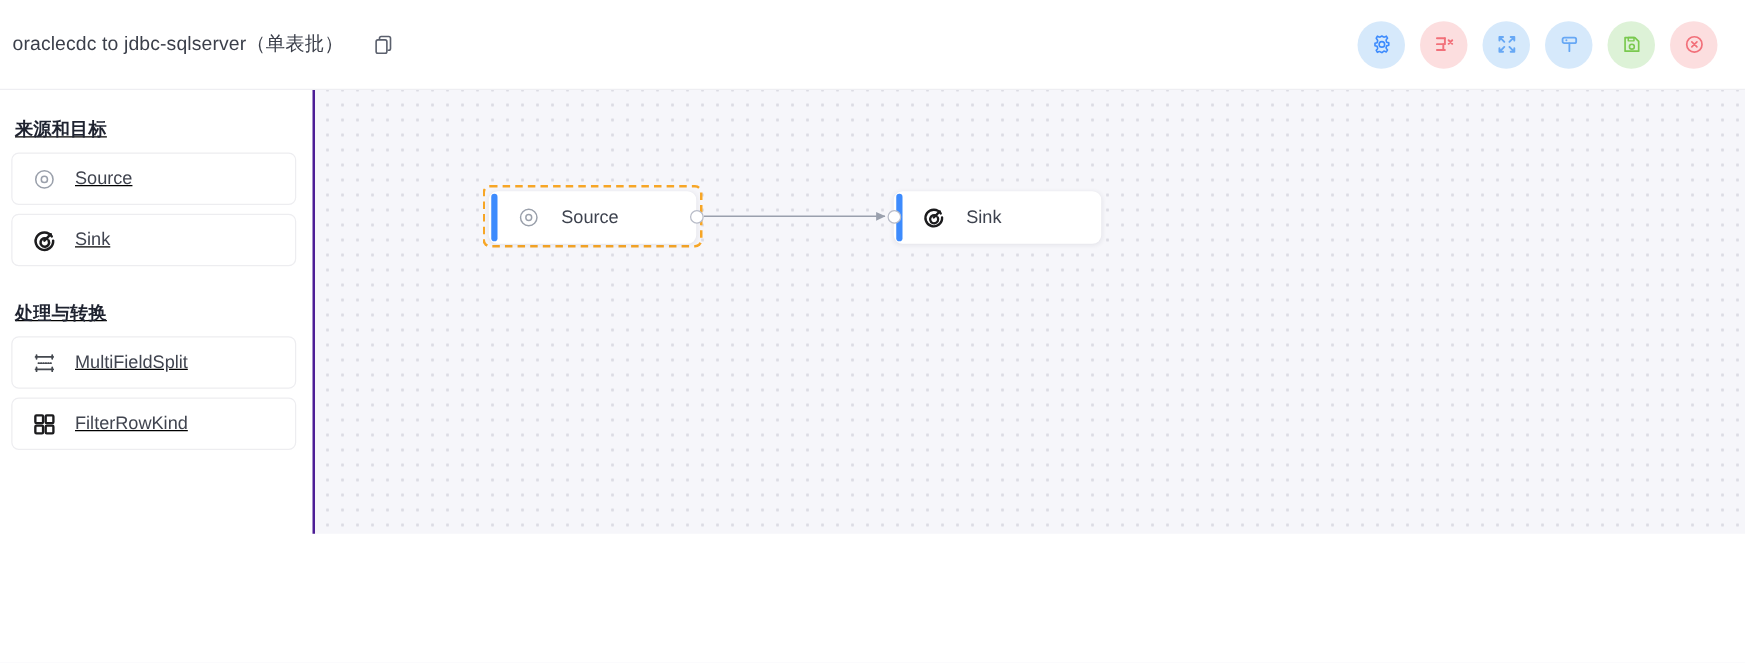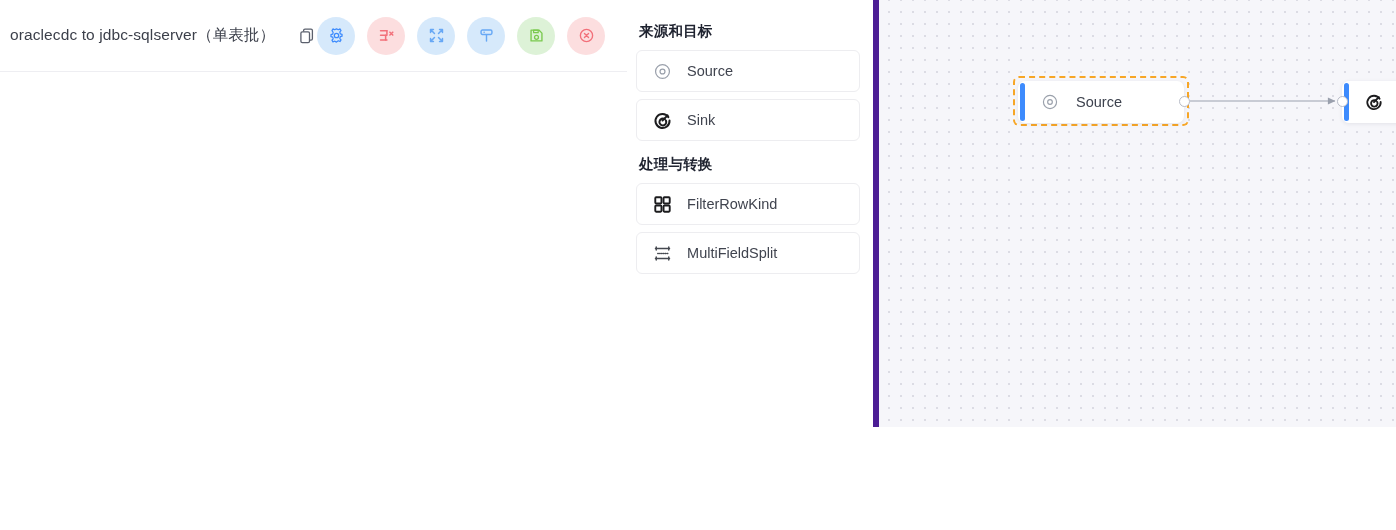--- a/index.html
+++ b/index.html
@@ -11,21 +11,21 @@
     height: 530px;
     overflow: hidden;
     background: #ffffff;
     font-family: "Liberation Sans", sans-serif;
     -webkit-font-smoothing: antialiased;
   }
   .app {
     width: 1396px;
     height: 427px;
     display: flex;
-    flex-direction: row;
+    flex-direction: column;
     position: relative;
   }
 
   
   .header {
     height: 72px;
     min-height: 72px;
     background: #ffffff;
     border-bottom: 1px solid #eeeef2;
     display: flex;
@@ -81,34 +81,35 @@
     display: flex;
     min-height: 0;
     position: relative;
   }
 
   
   .sidebar {
     width: 252px;
     min-width: 252px;
     background: #ffffff;
-    border-right: 6px solid #4c1d95;
+    border-right: 2px solid #4c1d95;
     box-sizing: border-box;
     padding: 14px 13px 0 9px;
     overflow: hidden;
     position: relative;
+    text-decoration: underline;
   }
   .group-title {
     font-size: 14.5px;
     font-weight: bold;
     color: #1f2330;
     margin: 8px 0 9px 3px;
     letter-spacing: 0.2px;
   }
-  .group-title.second { margin-top: 14px; }
+  .group-title.second { margin-top: 28px; }
   .palette-item {
     height: 42px;
     border: 1px solid #ededf0;
     border-radius: 6px;
     background: #ffffff;
     display: flex;
     align-items: center;
     padding: 0 14px;
     margin-bottom: 7px;
     box-sizing: border-box;
@@ -292,38 +293,38 @@
         <span class="pi-label">Sink</span>
       </div>
 
       <div class="group-title second">处理与转换</div>
 
 
 
       <div class="palette-item">
         <span class="pi-icon">
           <svg width="19" height="19" viewBox="0 0 20 20" fill="none">
+            <path d="M3.4 3.2v3.2M16.6 3.2v3.2M3.4 13.6v3.2M16.6 13.6v3.2" stroke="#44484f" stroke-width="1.5" stroke-linecap="round"></path>
+            <path d="M2.6 4.8h14.8M2.6 15.2h14.8" stroke="#44484f" stroke-width="1.5" stroke-linecap="round"></path>
+            <path d="M5 10h0.6M7 10h0.6M9 10h0.6M11 10h0.6M13 10h0.6M15 10h0.6" stroke="#44484f" stroke-width="1.5" stroke-linecap="round"></path>
+          </svg>
+        </span>
+        <span class="pi-label">MultiFieldSplit</span>
+      </div>
+
+      <div class="palette-item">
+        <span class="pi-icon">
+          <svg width="19" height="19" viewBox="0 0 20 20" fill="none">
             <rect x="2.4" y="2.4" width="6.5" height="6.5" rx="0.9" stroke="#1c1c1e" stroke-width="2"></rect>
             <rect x="11.1" y="2.4" width="6.5" height="6.5" rx="0.9" stroke="#1c1c1e" stroke-width="2"></rect>
             <rect x="2.4" y="11.1" width="6.5" height="6.5" rx="0.9" stroke="#1c1c1e" stroke-width="2"></rect>
             <rect x="11.1" y="11.1" width="6.5" height="6.5" rx="0.9" stroke="#1c1c1e" stroke-width="2"></rect>
           </svg>
         </span>
         <span class="pi-label">FilterRowKind</span>
-      </div>
-
-      <div class="palette-item">
-        <span class="pi-icon">
-          <svg width="19" height="19" viewBox="0 0 20 20" fill="none">
-            <path d="M3.4 3.2v3.2M16.6 3.2v3.2M3.4 13.6v3.2M16.6 13.6v3.2" stroke="#44484f" stroke-width="1.5" stroke-linecap="round"></path>
-            <path d="M2.6 4.8h14.8M2.6 15.2h14.8" stroke="#44484f" stroke-width="1.5" stroke-linecap="round"></path>
-            <path d="M5 10h0.6M7 10h0.6M9 10h0.6M11 10h0.6M13 10h0.6M15 10h0.6" stroke="#44484f" stroke-width="1.5" stroke-linecap="round"></path>
-          </svg>
-        </span>
-        <span class="pi-label">MultiFieldSplit</span>
       </div>
 
 
     </div>
 
     <div class="canvas">
 
       <svg class="edge-layer" width="1144" height="458" viewBox="0 0 1144 458">
         <defs>
           <marker id="arrowhead" markerWidth="9" markerHeight="9" refX="7.6" refY="4.5" orient="auto" markerUnits="userSpaceOnUse">

